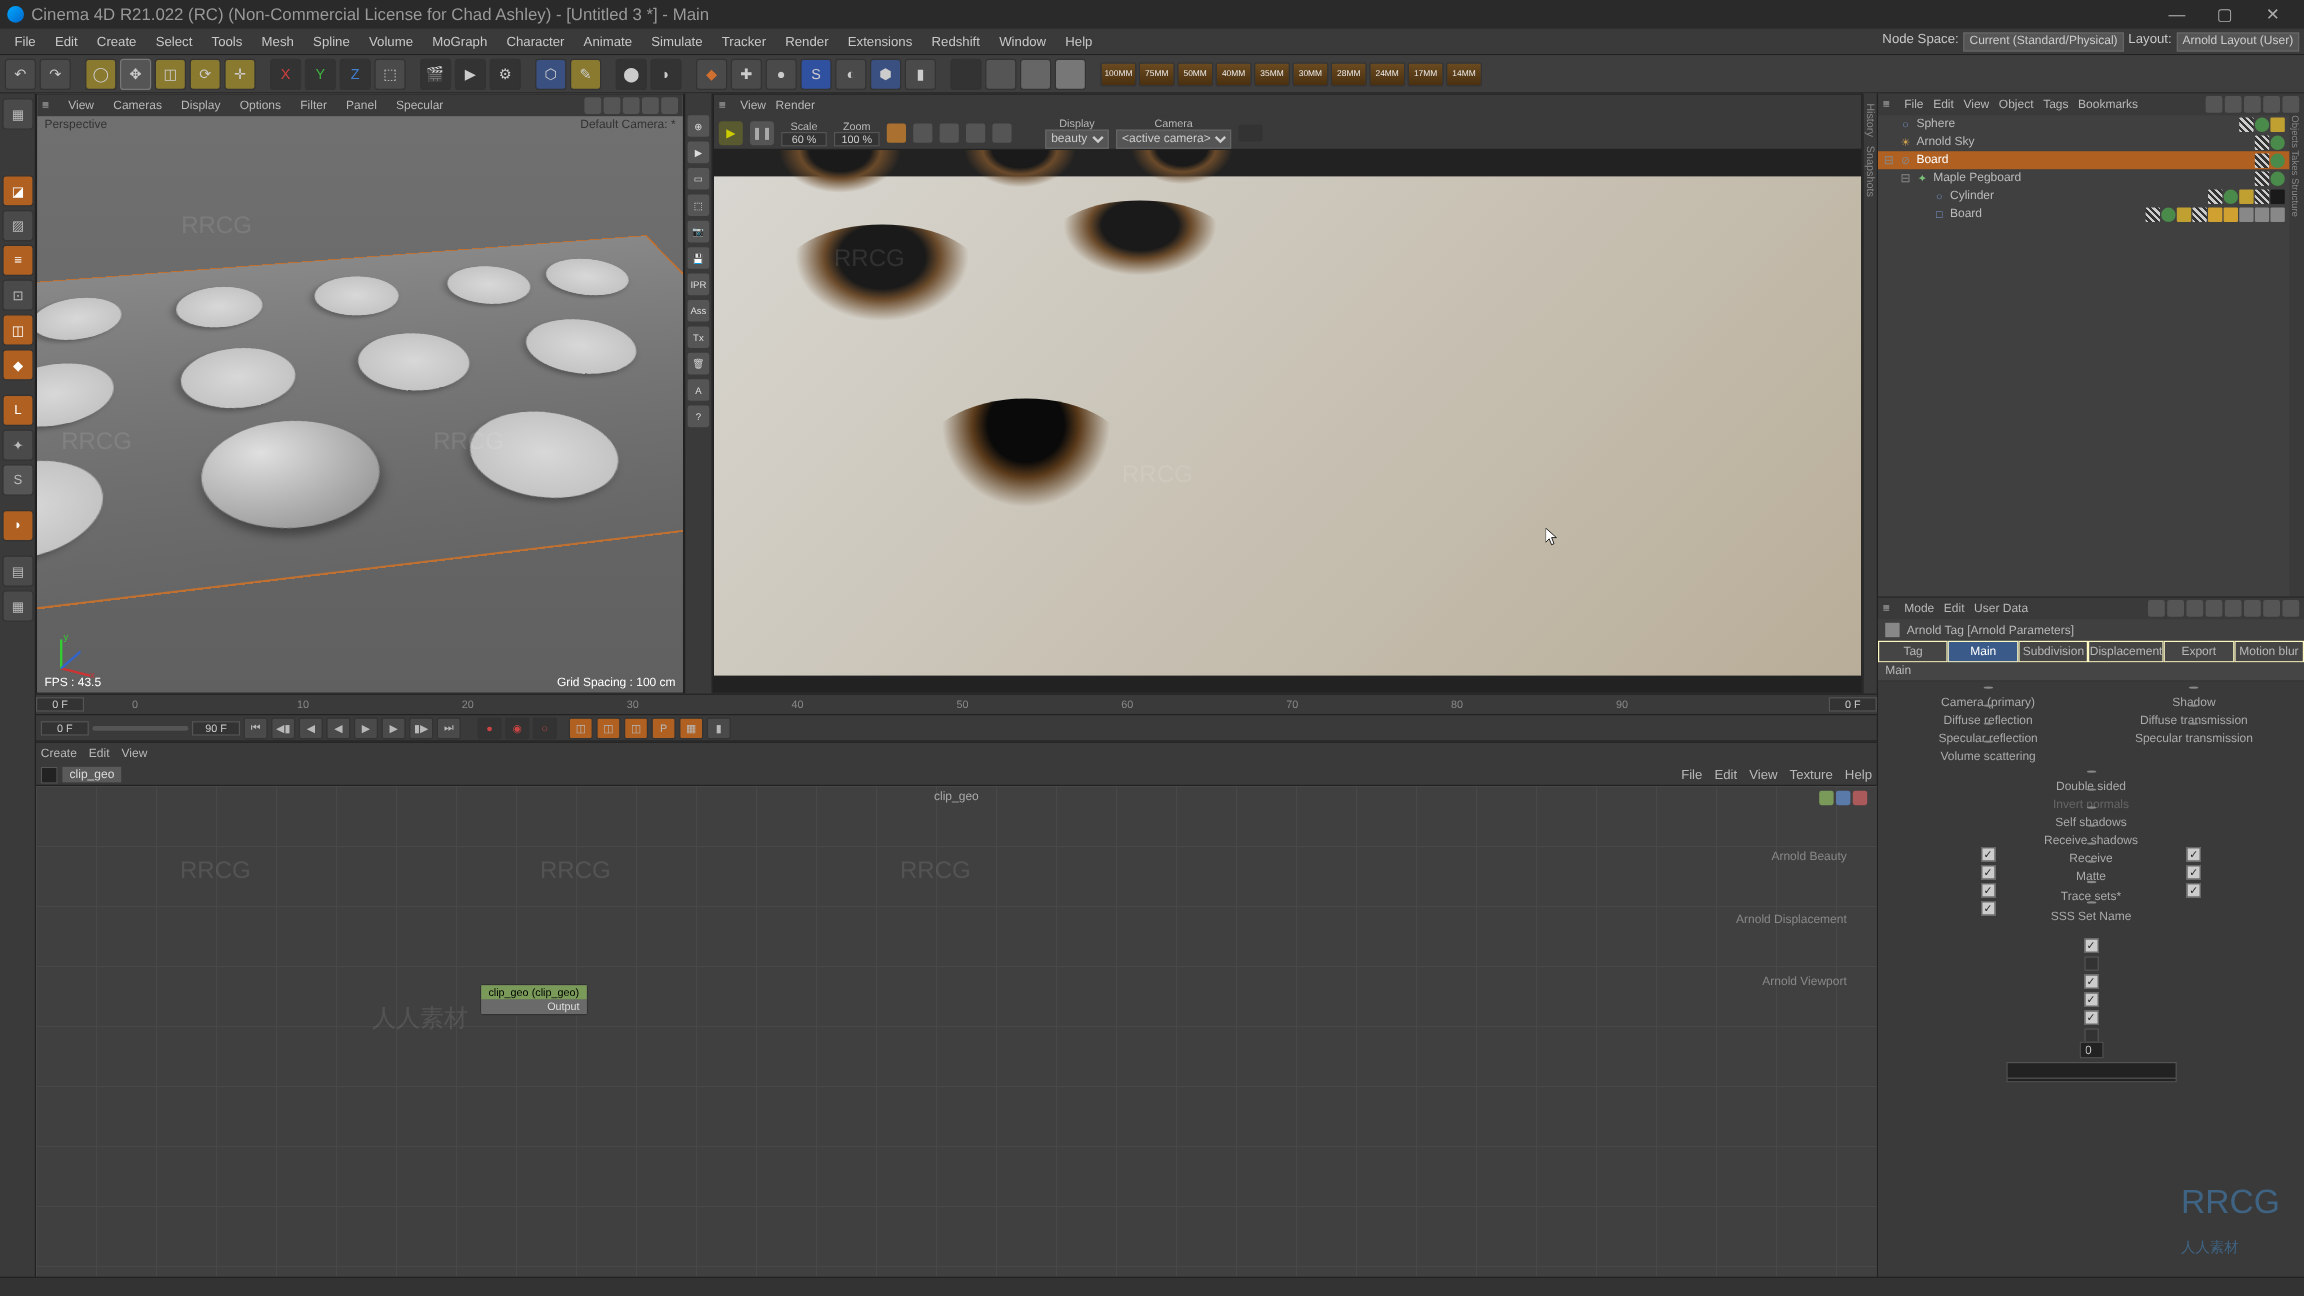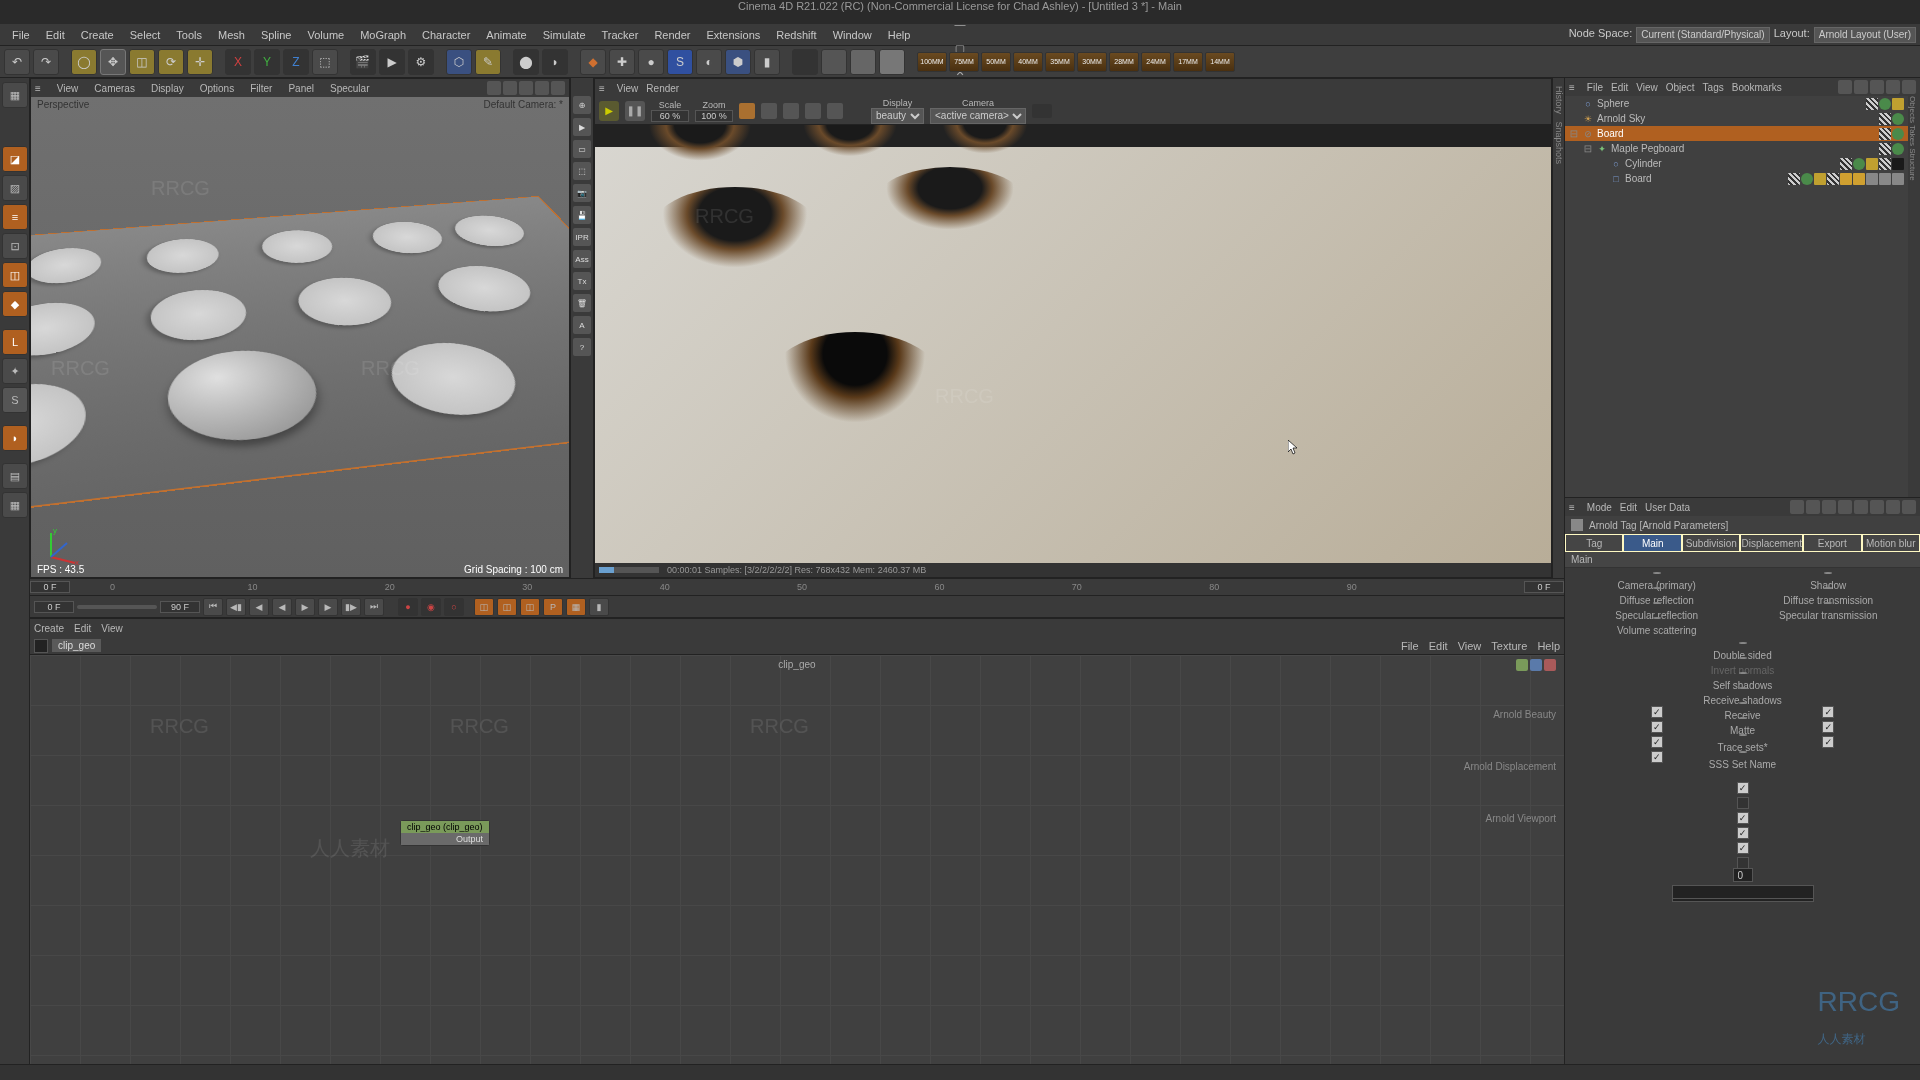--- a/index.html
+++ b/index.html
@@ -1,19 +1,19 @@
 <!DOCTYPE html>
 <html><head>
 <meta charset="utf-8">
 <style>
 * { box-sizing: border-box; margin: 0; padding: 0; font-family: "Segoe UI", Arial, sans-serif; }
 body { background: #444; color: #b8b8b8; font-size: 11px; width: 1920px; height: 1080px; overflow: hidden; user-select: none; }
 
 
-.titlebar { height: 24px; background: #2a2a2a; display: flex; align-items: center; padding: 0 6px; font-size: 11px; color: #999; flex-direction: column; }
+.titlebar { height: 24px; background: #2a2a2a; display: flex; align-items: center; padding: 0 6px; font-size: 14px; color: #999; }
 .titlebar .logo { width: 14px; height: 14px; border-radius: 50%; background: linear-gradient(135deg,#0af,#06c); margin-right: 6px; }
 .titlebar .spacer { flex: 1; }
 .titlebar .winbtn { width: 40px; height: 24px; text-align: center; line-height: 24px; color: #aaa; cursor: pointer; }
 
 
 .mainmenu { height: 22px; background: #3a3a3a; display: flex; align-items: center; padding: 0 4px; font-size: 11px; color: #c8c8c8; border-bottom: 1px solid #222; }
 .mainmenu .item { padding: 2px 8px; cursor: pointer; }
 .mainmenu .right { margin-left: auto; display: flex; gap: 4px; }
 .mainmenu select, .mainmenu .drop { background: #555; color: #ccc; border: 1px solid #666; font-size: 10px; padding: 1px 4px; height: 16px; }
 
@@ -102,21 +102,21 @@
 .nodearea .nmenu .item { cursor: pointer; }
 .nodearea .ntoolbar { height: 18px; display: flex; align-items: center; padding: 0 4px; gap: 2px; border-bottom: 1px solid #222; }
 .nodearea .ntoolbar .swatch { width: 14px; height: 14px; background: #222; border: 1px solid #555; }
 .nodearea .ntoolbar .matname { background: #5a5a5a; color: #ddd; padding: 1px 6px; font-size: 10px; margin-left: 2px; }
 .nodearea .ncanvas { flex: 1; background: #404040; background-image: linear-gradient(#484848 1px, transparent 1px), linear-gradient(90deg, #484848 1px, transparent 1px); background-size: 50px 50px; position: relative; }
 .nodearea .ntitle { position: absolute; top: 4px; left: 50%; transform: translateX(-50%); font-size: 10px; color: #aaa; }
 .nodearea .node { position: absolute; background: #555; border: 1px solid #333; border-radius: 3px; font-size: 9px; display: flex; flex-direction: column; }
 .nodearea .noderow { padding: 1px 6px; }
 .nodearea .nh { background: #7a9a5a; color: #000; }
 .nodearea .no { background: #6a6a6a; text-align: right; color: #ddd; }
-.outport { position: absolute; right: 8px; color: #888; font-size: 10px; }
+.outport { position: absolute; right: 25px; color: #888; font-size: 10px; }
 .nodesvg { position: absolute; inset: 0; pointer-events: none; }
 .nctl { position: absolute; top: 4px; right: 8px; display: flex; gap: 2px; }
 .nctl .c { width: 12px; height: 12px; border-radius: 2px; background: #555; }
 
 
 .rightcol { width: 356px; background: #3a3a3a; display: flex; flex-direction: column; border-left: 1px solid #222; }
 
 
 .om { flex: 0 0 420px; display: flex; flex-direction: column; border-bottom: 1px solid #222; }
 .om .ommenu { height: 18px; display: flex; align-items: center; padding: 0 4px; font-size: 10px; gap: 8px; }
@@ -402,26 +402,20 @@
             <div class="hole" style="left:55px;top:40px;width:170px;height:90px"></div>
             <div class="hole" style="left:280px;top:20px;width:150px;height:70px"></div>
             <div class="hole" style="left:45px;top:-40px;width:120px;height:60px"></div>
             <div class="hole" style="left:200px;top:-40px;width:110px;height:55px"></div>
             <div class="hole" style="left:340px;top:-40px;width:100px;height:52px"></div>
             <div class="hole" style="left:170px;top:185px;width:180px;height:110px;background:radial-gradient(ellipse at 50% 20%, #0a0a0a 25%, #5a3a1a 35%, transparent 55%)"></div>
           </div>
           <div class="watermark" style="left:100px;top:80px">RRCG</div>
           <div class="watermark" style="left:340px;top:260px">RRCG</div>
         </div>
-        <div class="rvstatus">
-          <div class="prog">
-              <div class="fill"></div>
-            </div>
-          <span>00:00:01  Samples: [3/2/2/2/2/2]  Res: 768x432  Mem: 2460.37 MB</span>
-        </div>
       </div>
       <div class="rtabs">History &nbsp; Snapshots</div>
     </div>
 
     <div class="timeline">
       <input value="0 F" style="">
       <div class="frames" id="frameticks">
           <span>0</span>
           <span>10</span>
           <span>20</span>

